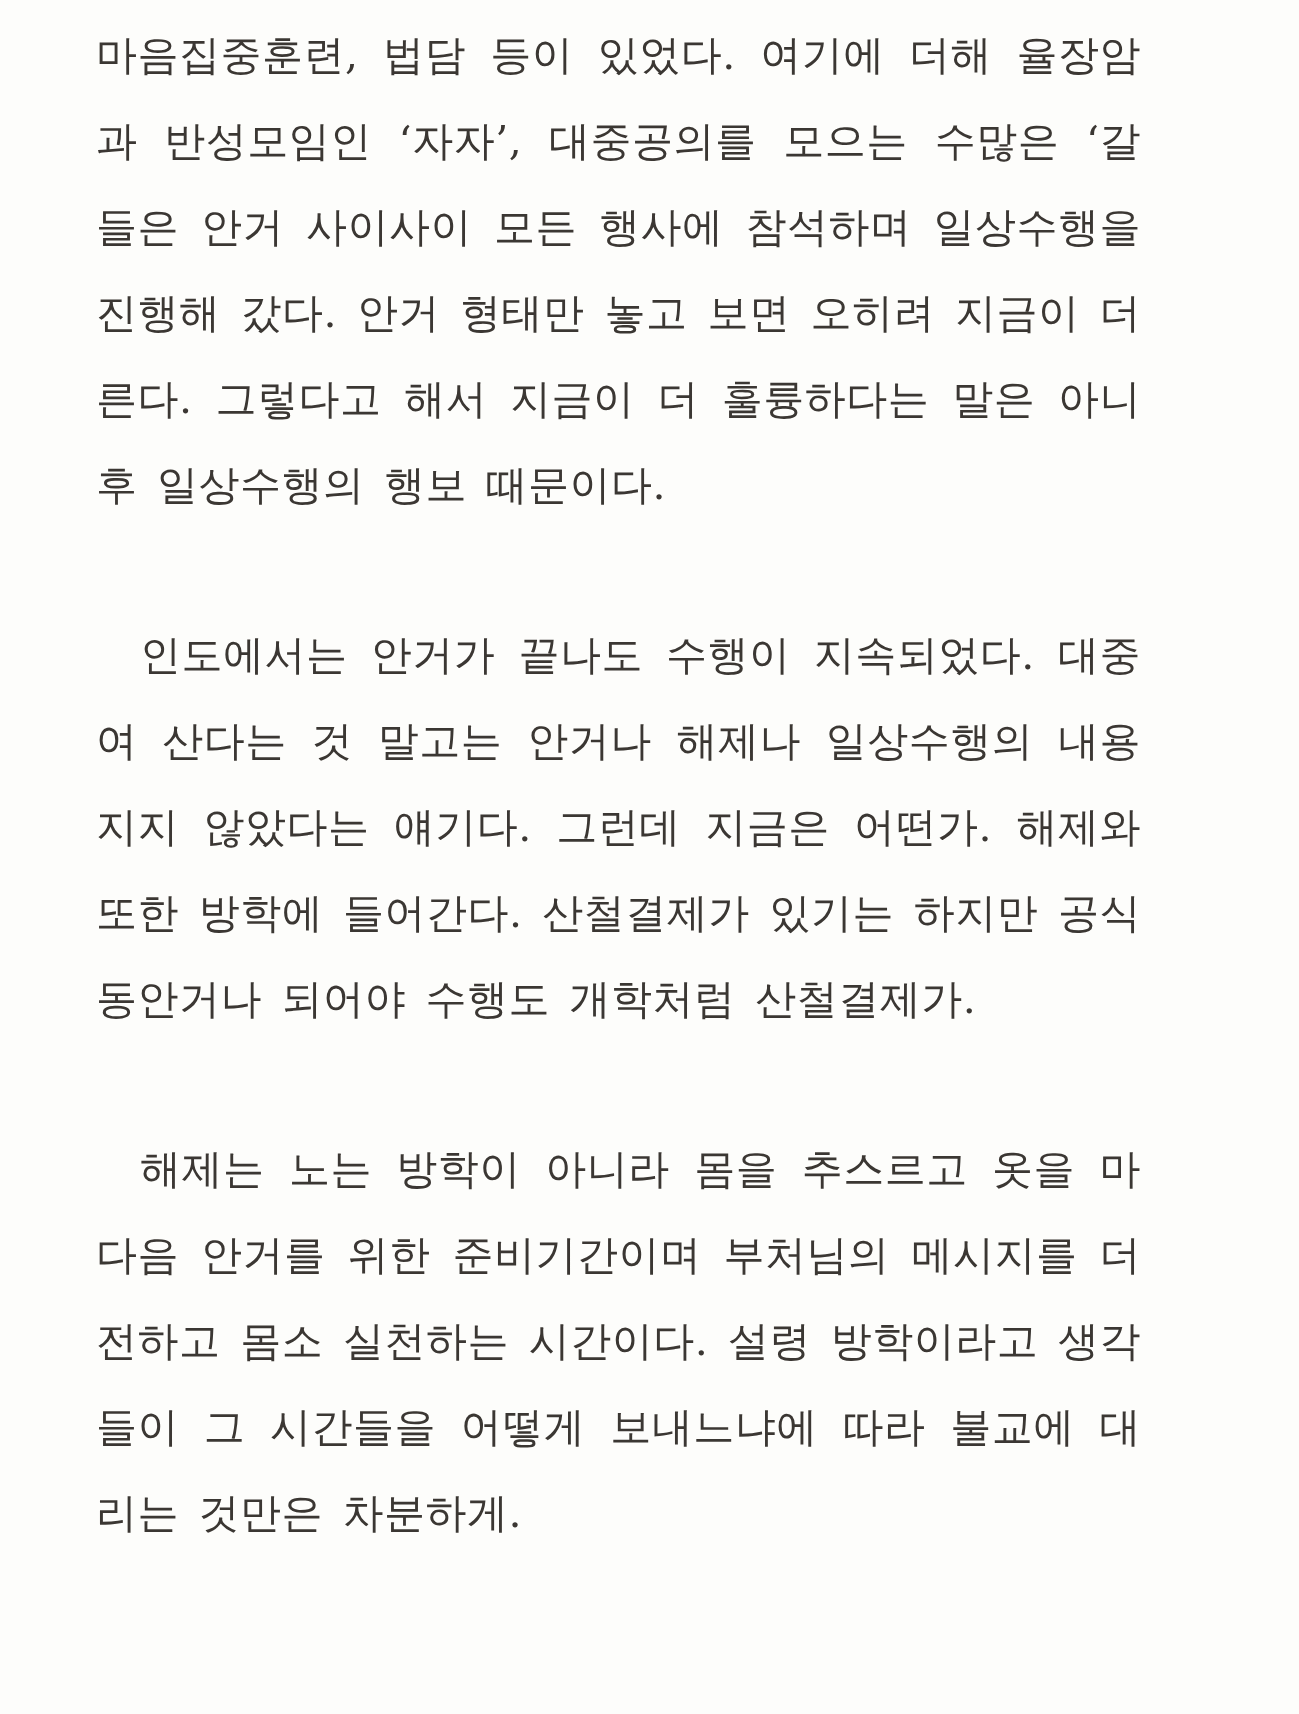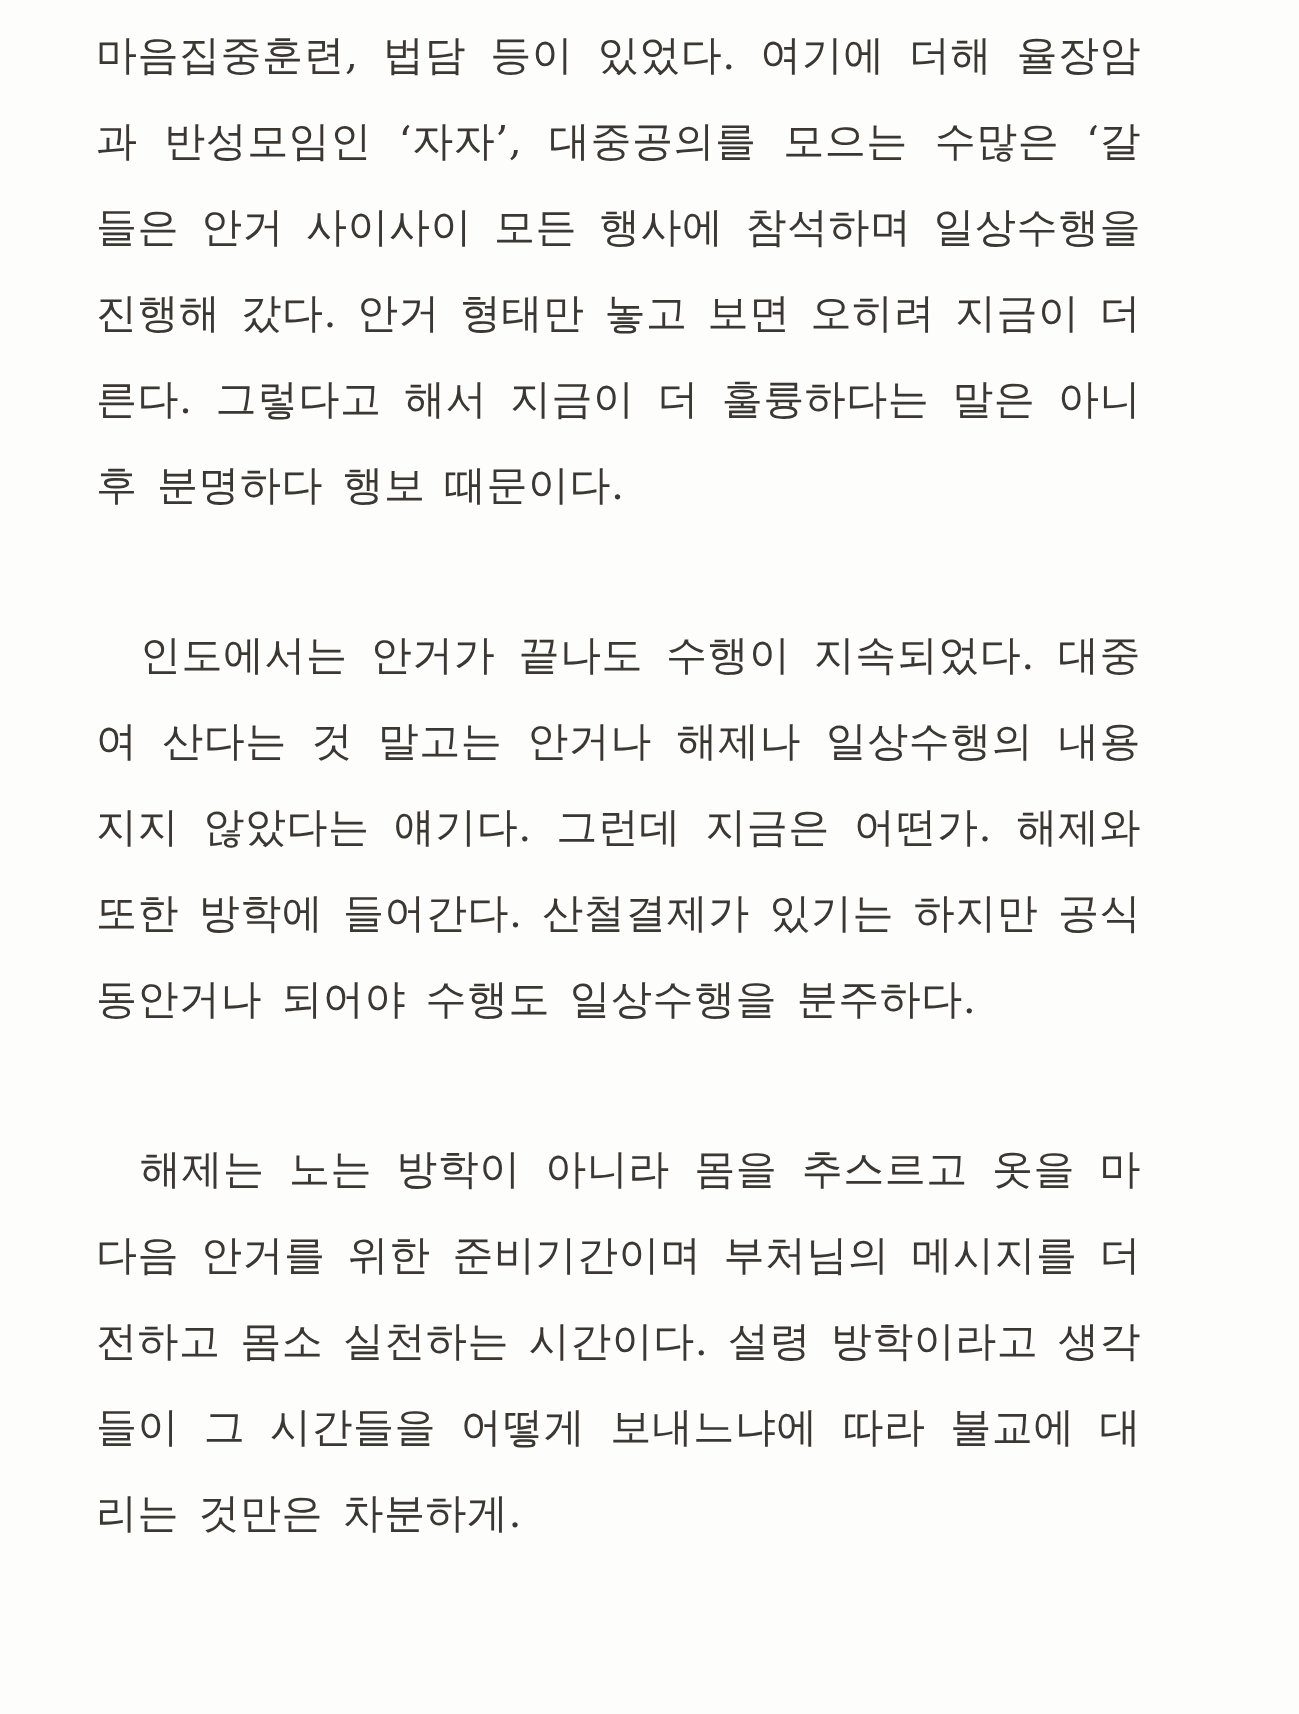--- a/index.html
+++ b/index.html
@@ -47,29 +47,29 @@
 <body>
 
 <div class="page">
 
   <div class="para">
     <div class="line justify">마음집중훈련, 법담 등이 있었다. 여기에 더해 율장암송회인 ‘포살’</div>
     <div class="line justify">과 반성모임인 ‘자자’, 대중공의를 모으는 수많은 ‘갈마’까지, 스님</div>
     <div class="line justify">들은 안거 사이사이 모든 행사에 참석하며 일상수행을 차분하게</div>
     <div class="line justify">진행해 갔다. 안거 형태만 놓고 보면 오히려 지금이 더 엄격할지 모</div>
     <div class="line justify">른다. 그렇다고 해서 지금이 더 훌륭하다는 말은 아니다. 안거 이</div>
-    <div class="line">후 분명하다 행보 때문이다.</div>
+    <div class="line">후 일상수행의 행보 때문이다.</div>
   </div>
 
   <div class="para">
     <div class="line justify indent">인도에서는 안거가 끝나도 수행이 지속되었다. 대중이 함께 모</div>
     <div class="line justify">여 산다는 것 말고는 안거나 해제나 일상수행의 내용이 크게 달라</div>
     <div class="line justify">지지 않았다는 얘기다. 그런데 지금은 어떤가. 해제와 동시에 수행</div>
     <div class="line justify">또한 방학에 들어간다. 산철결제가 있기는 하지만 공식적으로는</div>
-    <div class="line">동안거나 되어야 수행도 일상수행을 분주하다.</div>
+    <div class="line">동안거나 되어야 수행도 개학처럼 산철결제가.</div>
   </div>
 
   <div class="para">
     <div class="line justify indent">해제는 노는 방학이 아니라 몸을 추스르고 옷을 마련하는 등</div>
     <div class="line justify">다음 안거를 위한 준비기간이며 부처님의 메시지를 더 적극적으로</div>
     <div class="line justify">전하고 몸소 실천하는 시간이다. 설령 방학이라고 생각해도 스님</div>
     <div class="line justify">들이 그 시간들을 어떻게 보내느냐에 따라 불교에 대한 평가가 갈</div>
     <div class="line">리는 것만은 차분하게.</div>
   </div>
 

